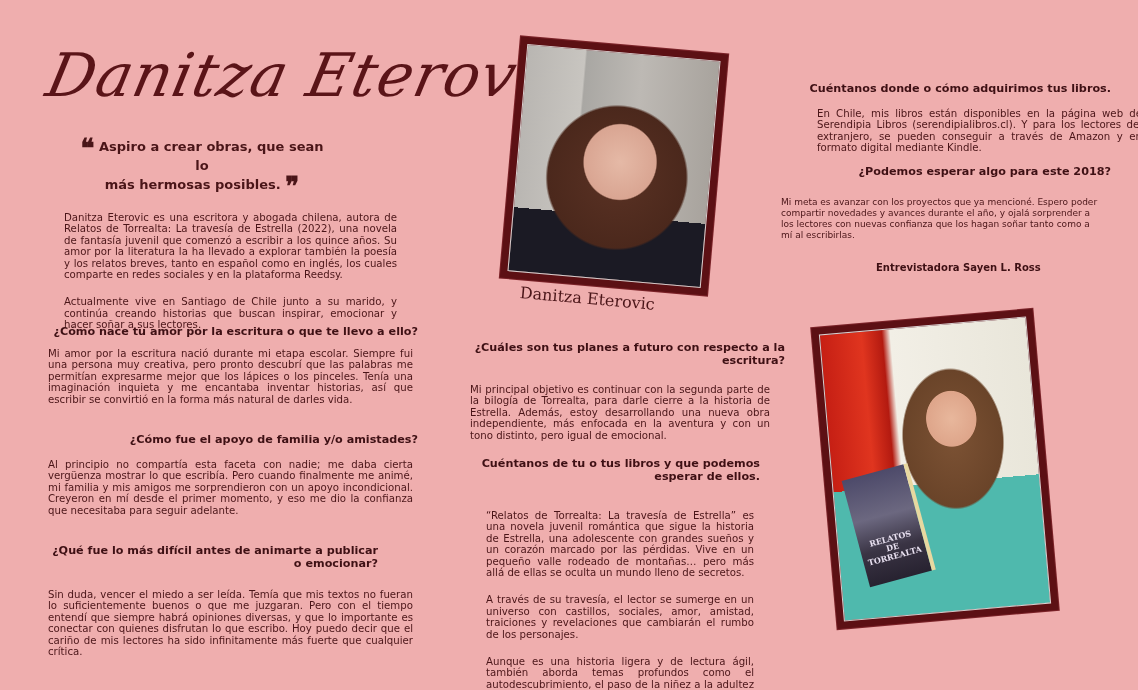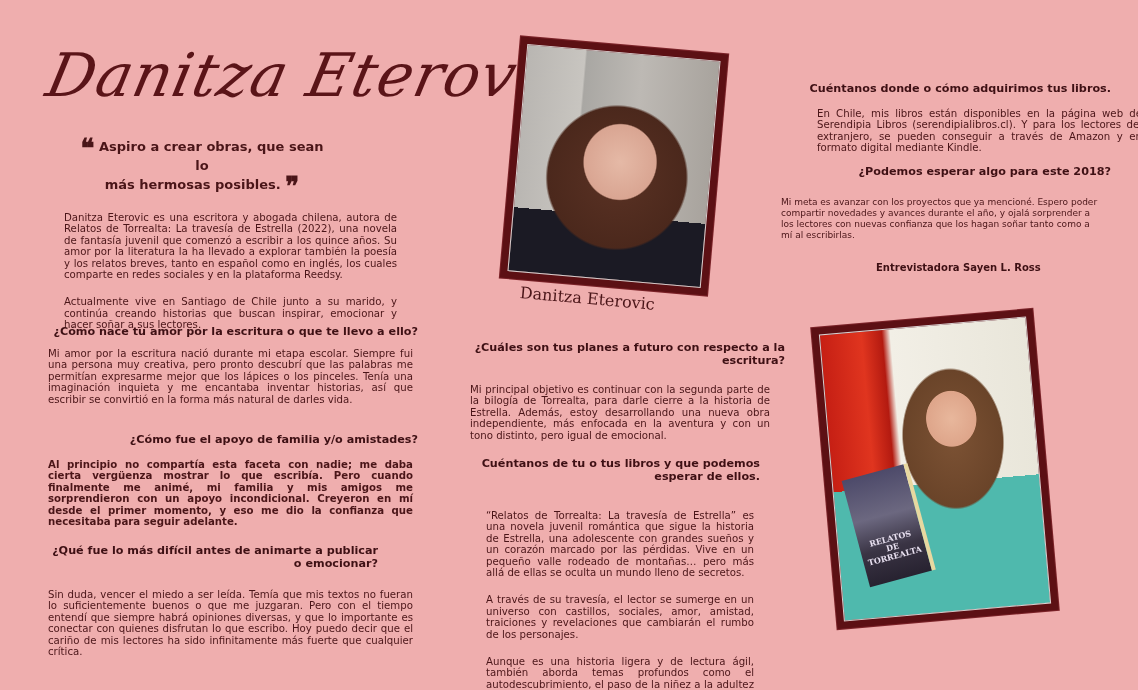--- a/index.html
+++ b/index.html
@@ -147,21 +147,21 @@
 
   <div class="txt" style="left:48px; top:196px; width:365px;">
     <p>Danitza Eterovic es una escritora y abogada chilena, autora de Relatos de Torrealta: La travesía de Estrella (2022), una novela de fantasía juvenil que comenzó a escribir a los quince años. Su amor por la literatura la ha llevado a explorar también la poesía y los relatos breves, tanto en español como en inglés, los cuales comparte en redes sociales y en la plataforma Reedsy.</p>
     <p>Actualmente vive en Santiago de Chile junto a su marido, y continúa creando historias que buscan inspirar, emocionar y hacer soñar a sus lectores.</p>
   </div>
 
   <div class="h" style="left:48px; top:326px; width:370px;">¿Cómo nace tu amor por la escritura o que te llevo a ello?</div>
   <div class="txt" style="left:48px; top:348px; width:365px;">Mi amor por la escritura nació durante mi etapa escolar. Siempre fui una persona muy creativa, pero pronto descubrí que las palabras me permitían expresarme mejor que los lápices o los pinceles. Tenía una imaginación inquieta y me encantaba inventar historias, así que escribir se convirtió en la forma más natural de darles vida.</div>
 
   <div class="h" style="left:48px; top:434px; width:370px;">¿Cómo fue el apoyo de familia y/o amistades?</div>
-  <div class="txt" style="left:48px; top:459px; width:365px;font-weight:bold;">Al principio no compartía esta faceta con nadie; me daba cierta vergüenza mostrar lo que escribía. Pero cuando finalmente me animé, mi familia y mis amigos me sorprendieron con un apoyo incondicional. Creyeron en mí desde el primer momento, y eso me dio la confianza que necesitaba para seguir adelante.</div>
+  <div class="txt" style="left:48px; top:459px; width:365px;">Al principio no compartía esta faceta con nadie; me daba cierta vergüenza mostrar lo que escribía. Pero cuando finalmente me animé, mi familia y mis amigos me sorprendieron con un apoyo incondicional. Creyeron en mí desde el primer momento, y eso me dio la confianza que necesitaba para seguir adelante.</div>
 
   <div class="h" style="left:48px; top:545px; width:330px;">¿Qué fue lo más difícil antes de animarte a publicar o emocionar?</div>
   <div class="txt" style="left:48px; top:589px; width:365px;">Sin duda, vencer el miedo a ser leída. Temía que mis textos no fueran lo suficientemente buenos o que me juzgaran. Pero con el tiempo entendí que siempre habrá opiniones diversas, y que lo importante es conectar con quienes disfrutan lo que escribo. Hoy puedo decir que el cariño de mis lectores ha sido infinitamente más fuerte que cualquier crítica.</div>
 
   <div class="frame photo1">
     <div class="inner"></div>
   </div>
   <div class="caption">Danitza Eterovic</div>
 
   <div class="h" style="left:470px; top:342px; width:315px;">¿Cuáles son tus planes a futuro con respecto a la escritura?</div>

